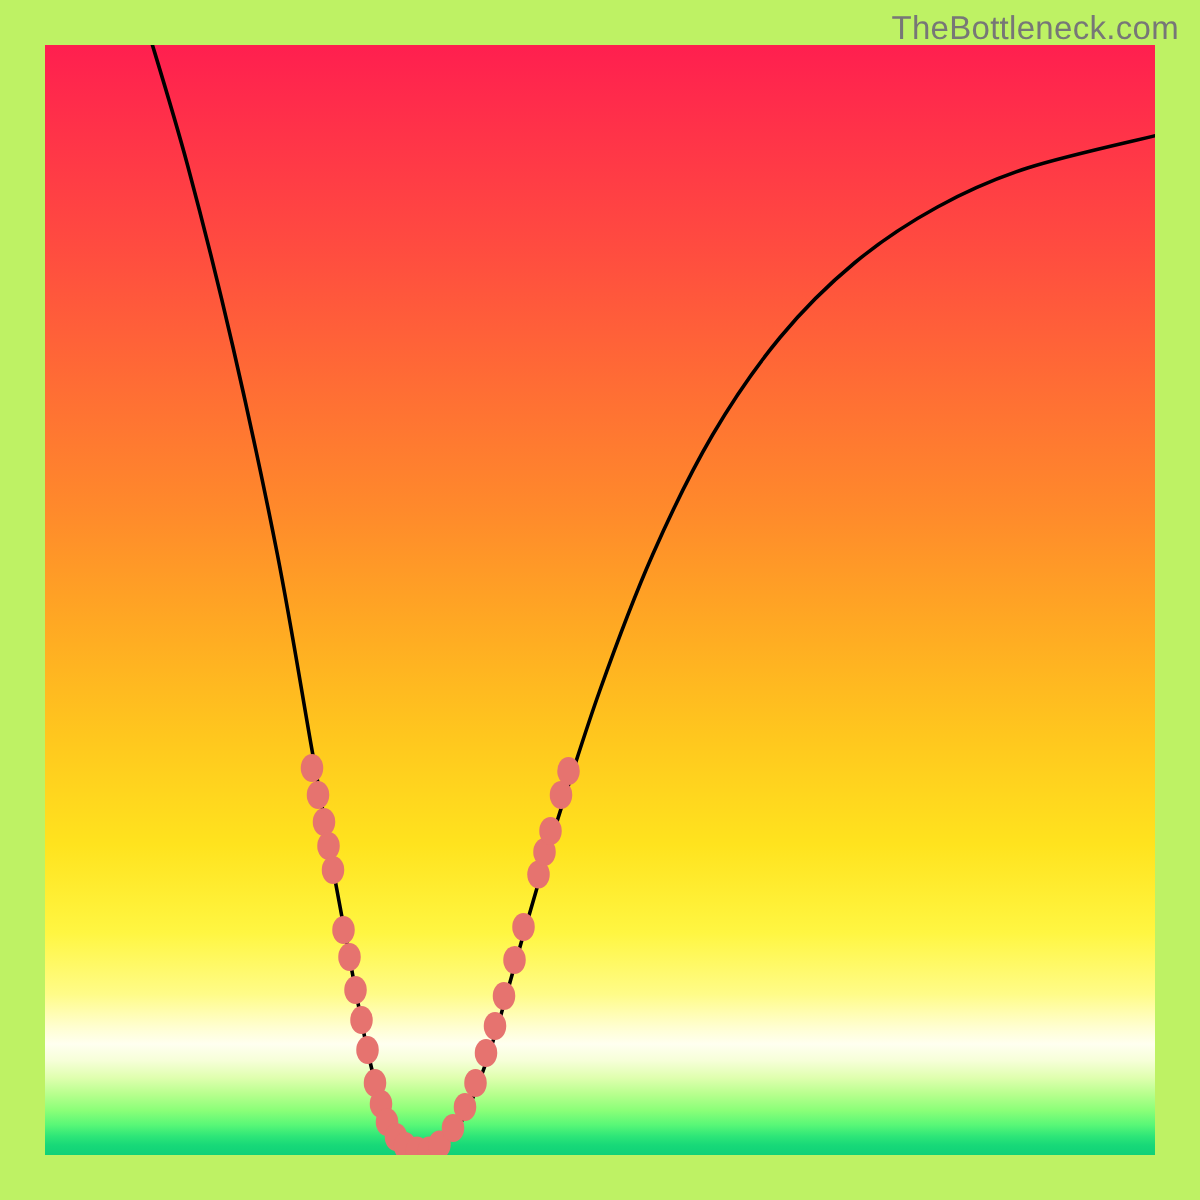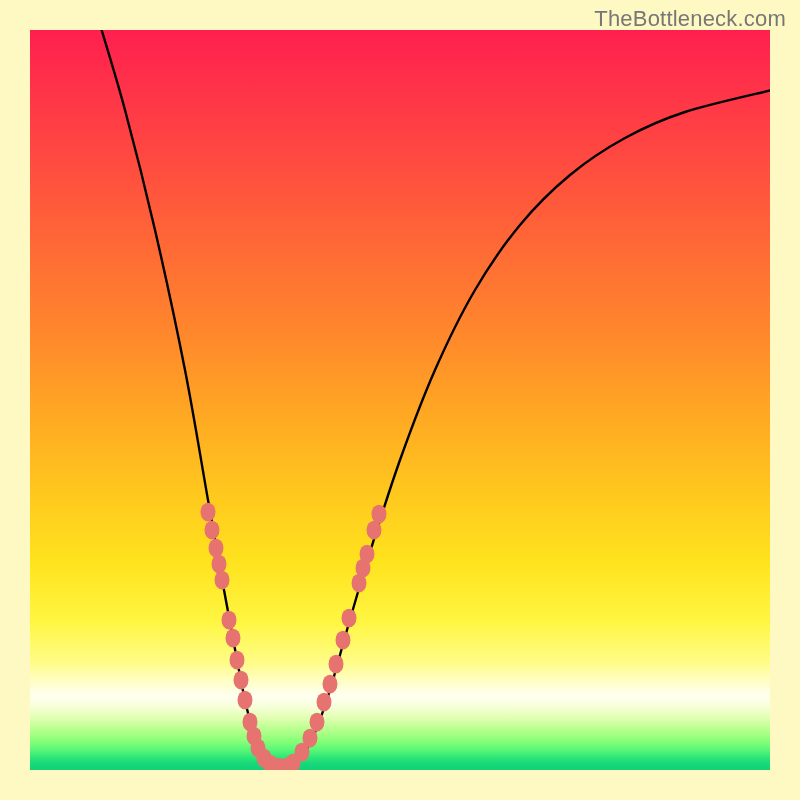--- a/index.html
+++ b/index.html
@@ -8,21 +8,21 @@
     width: 800px;
     height: 800px;
     overflow: hidden;
     background: #000;
     font-family: Arial, Helvetica, sans-serif;
   }
   .stage {
     position: relative;
     width: 800px;
     height: 800px;
-    background: #fef9c3;
+    background: #bef264;
   }
   .plot-area {
     position: absolute;
     left: 30px;
     top: 30px;
     width: 740px;
     height: 740px;
     overflow: hidden;
   }
   .gradient {

